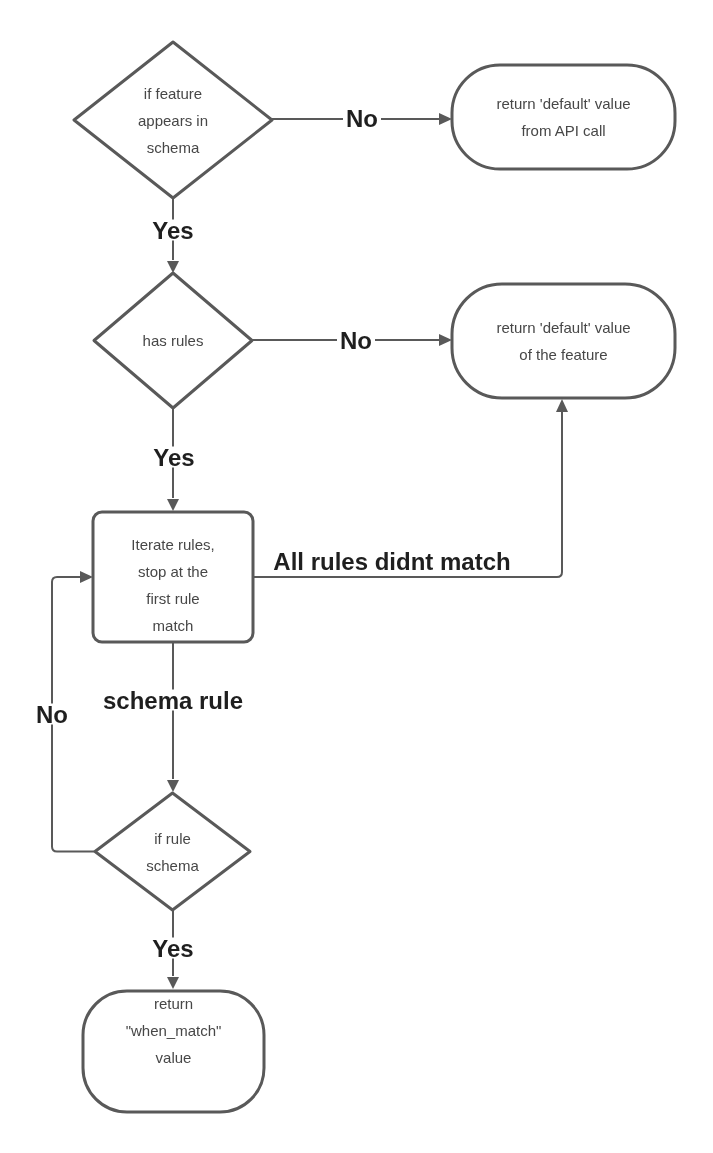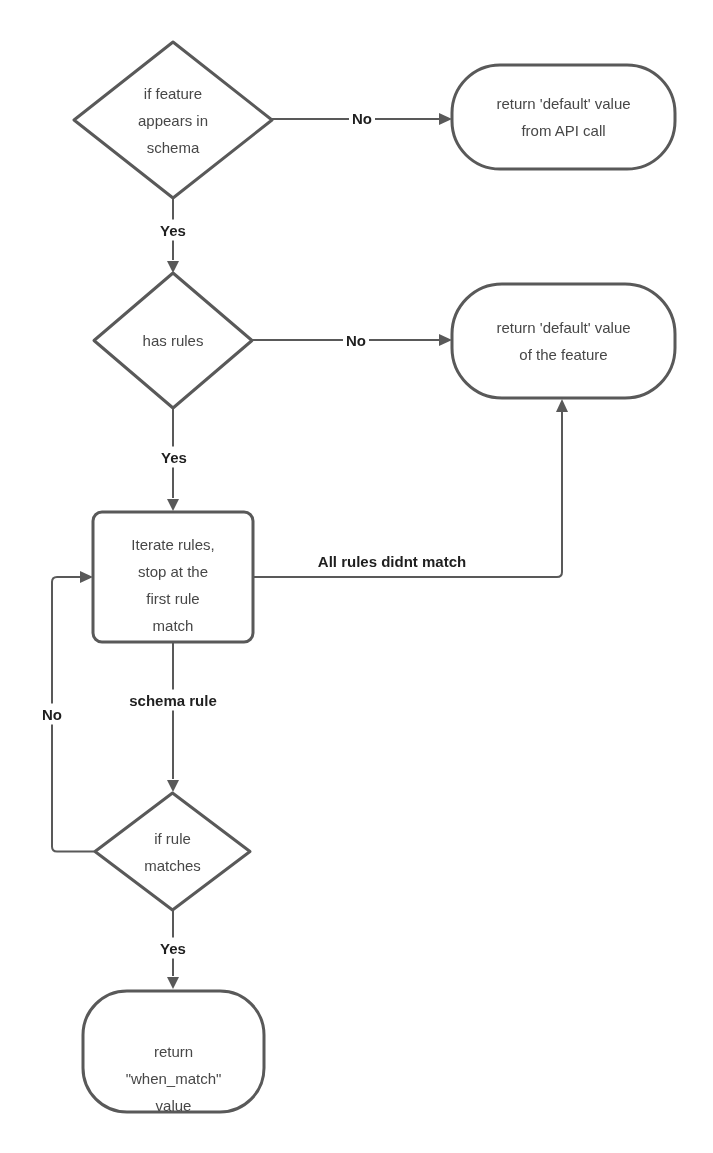--- a/index.html
+++ b/index.html
@@ -40,21 +40,21 @@
     white-space: pre-line;
     font-size: 15px;
     line-height: 27px;
     color: var(--node-text);
   }
   .edge-label {
     position: absolute;
     transform: translate(-50%, -50%);
     background: var(--background);
     padding: 0 3px;
-    font-size: 15px;
+    font-size: 24px;
     font-weight: bold;
     line-height: 21px;
     color: var(--edge-label-text);
     white-space: nowrap;
   }
 </style>
 </head>
 <body>
 
 <div class="canvas">
@@ -114,23 +114,23 @@
 
   <div class="node-label" style="left:452px; top:284px; width:223px; height:114px;">return 'default' value
 of the feature</div>
 
   <div class="node-label" style="left:93px; top:512px; width:160px; height:146px;text-align:center;">Iterate rules,
 stop at the
 first rule
 match</div>
 
   <div class="node-label" style="left:95px; top:793px; width:155px; height:117px;">if rule
-matches</div>
+schema</div>
 
-  <div class="node-label" style="left:83px; top:1018px; width:181px; height:121px;border-radius:14px;">return
+  <div class="node-label" style="left:83px; top:970px; width:181px; height:121px;border-radius:14px;">return
 "when_match"
 value</div>
 
   <div class="edge-label" style="left:362px; top:118px;">No</div>
 
   <div class="edge-label" style="left:173px; top:230px;">Yes</div>
 
   <div class="edge-label" style="left:356px; top:340px;">No</div>
 
   <div class="edge-label" style="left:174px; top:457px;">Yes</div>

